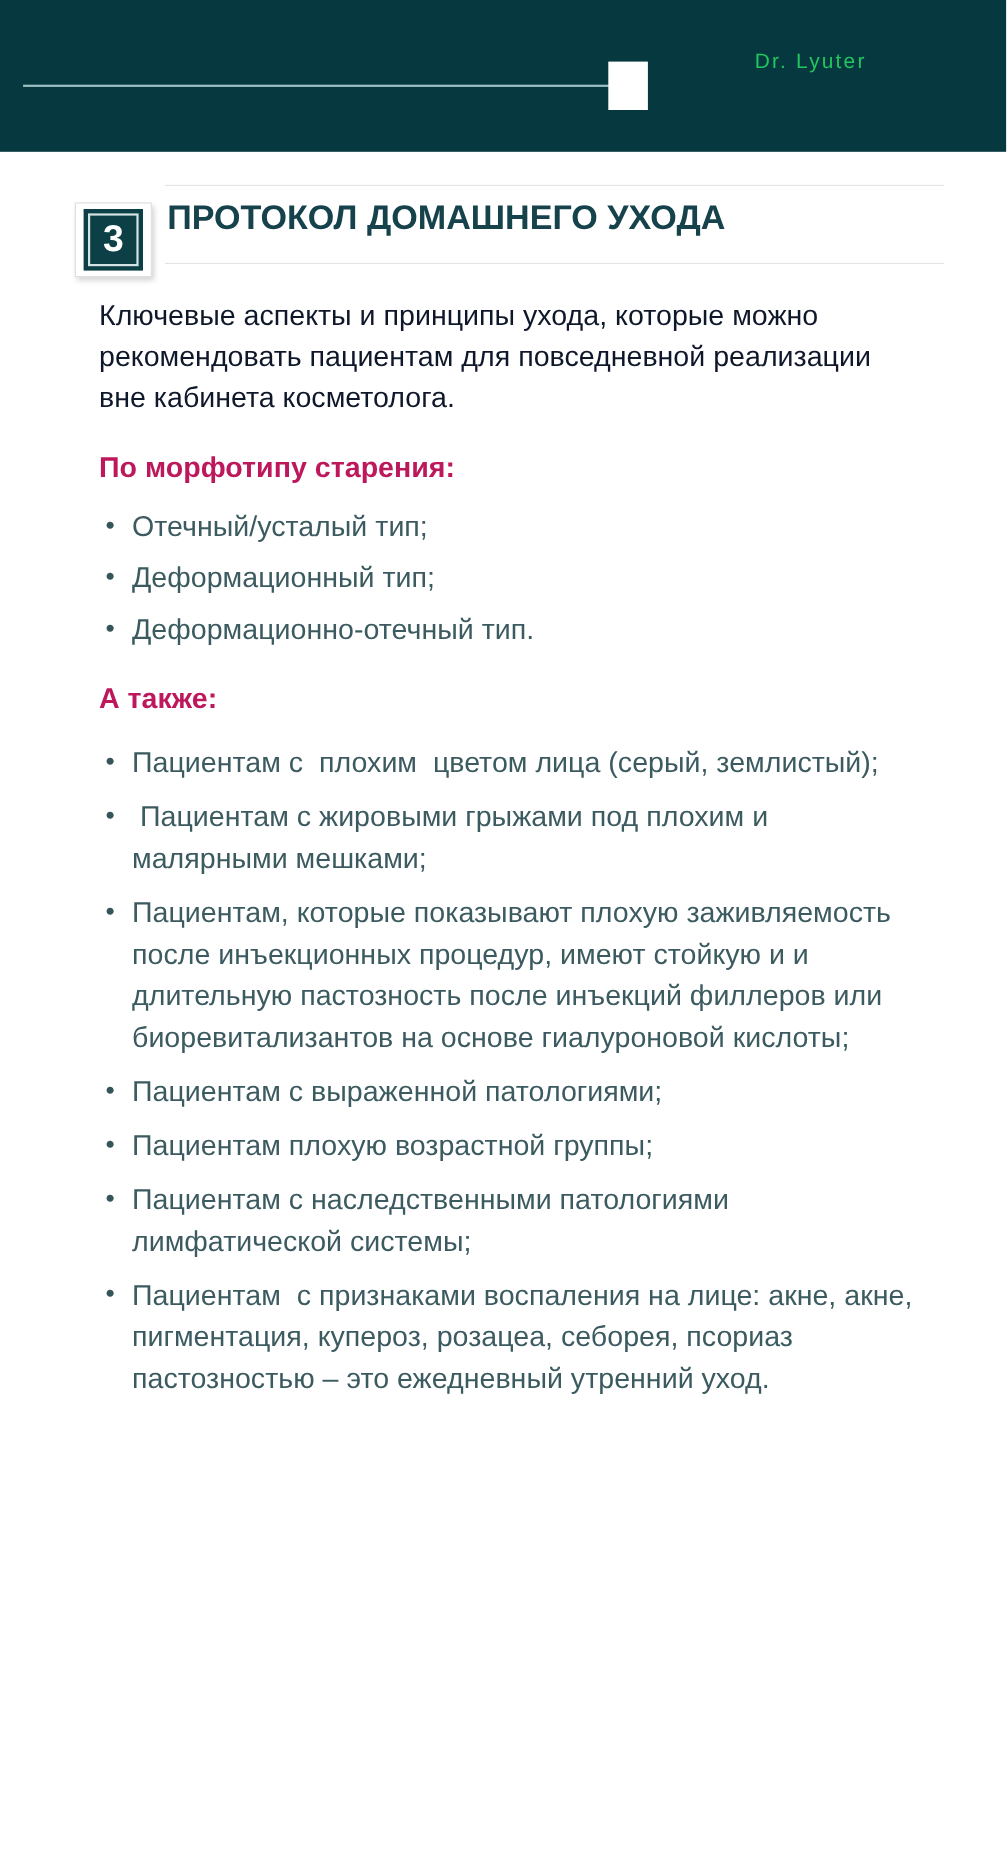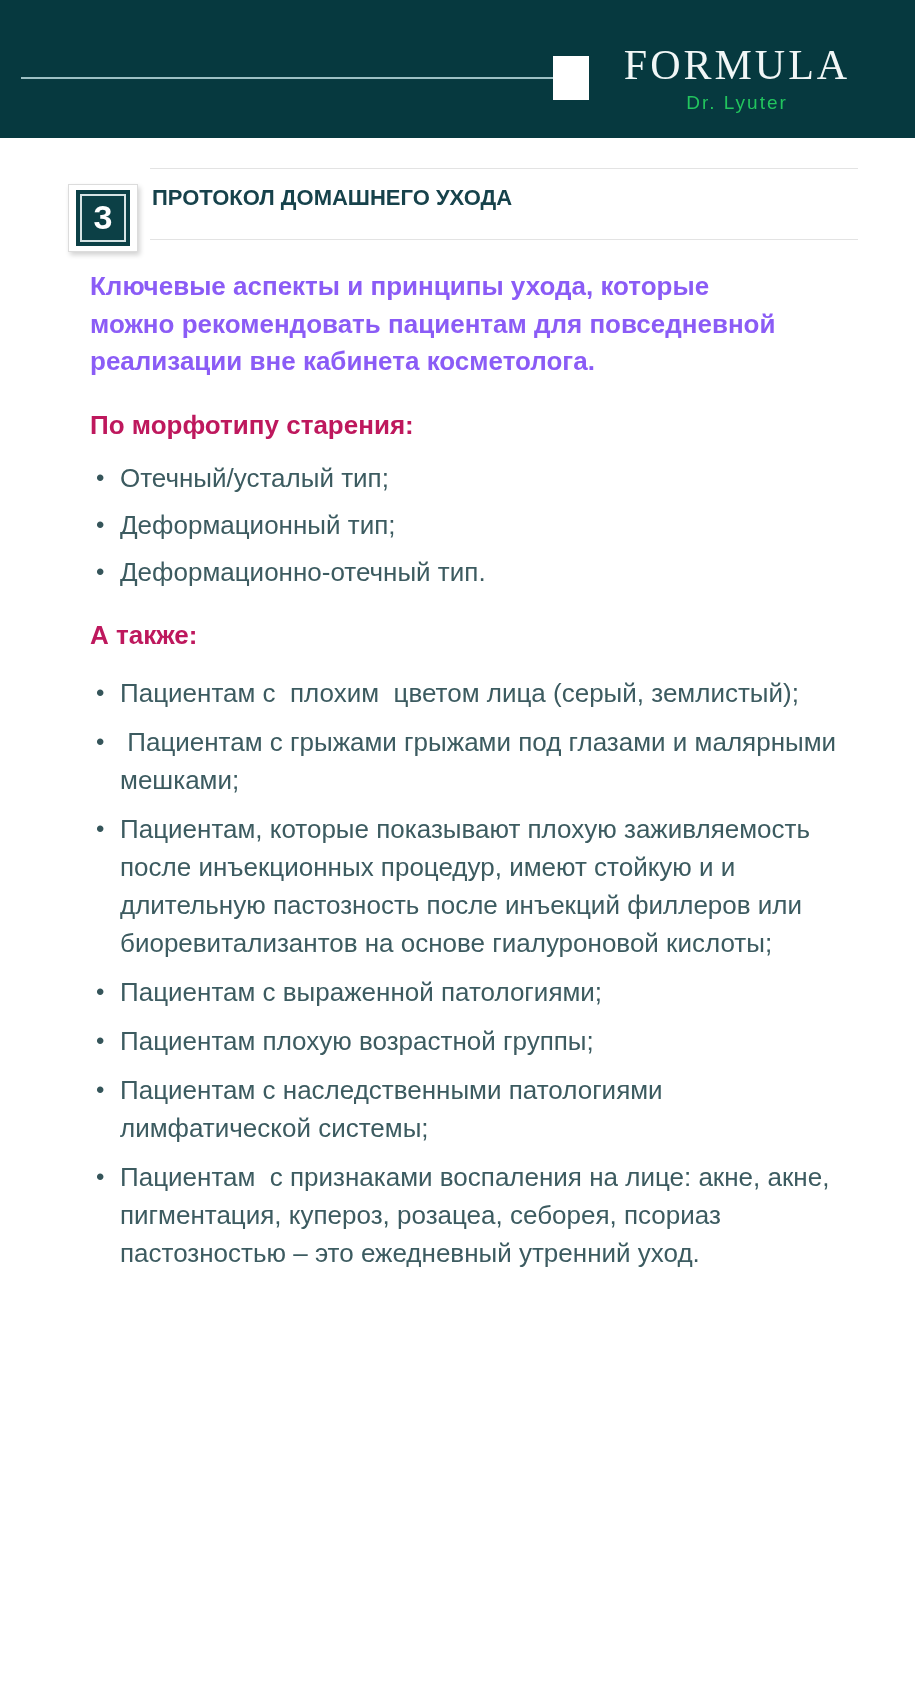--- a/index.html
+++ b/index.html
@@ -112,29 +112,28 @@
     position: relative;
   }
   .title-text {
     flex: 1;
     margin-left: 12px;
     border-top: 1px solid #e3e3e3;
     border-bottom: 1px solid #e3e3e3;
     padding: 10px 0 22px 2px;
     color: #16424b;
     font-weight: 700;
-    font-size: 22px;
+    font-size: 31px;
     line-height: 38px;
   }
 
   .intro {
     margin-top: 16px;
     max-width: 705px;
-    color: #8b5cf6;
-    font-weight: bold;
+    color: #0f172a;
   }
 
   .rec-heading {
     margin-top: 30px;
     max-width: 715px;
     color: #1a444c;
     font-weight: 700;
     font-size: 30px;
     line-height: 39px;
   }
@@ -173,21 +172,20 @@
 </style>
 </head>
 <body>
 
 <div class="page">
 
   <header class="header">
     <div class="header-rule"></div>
     <div class="logo-square"></div>
     <div class="brand">
-      <div class="brand-name">FORMULA</div>
       <div class="brand-sub">Dr. Lyuter</div>
     </div>
   </header>
 
   <main class="content">
 
     <div class="title-row">
       <div class="badge">
         <div class="badge-inner">
           <span class="badge-number">3</span>
@@ -225,21 +223,21 @@
 
     <ul class="bullets also-list">
 
         <li>
           <span class="dot">•</span>
           <span class="li-text">Пациентам с  плохим  цветом лица (серый, землистый);</span>
         </li>
 
         <li>
           <span class="dot">•</span>
-          <span class="li-text"> Пациентам с грыжами грыжами под глазами и малярными мешками;</span>
+          <span class="li-text"> Пациентам с жировыми грыжами под плохим и малярными мешками;</span>
         </li>
 
         <li>
           <span class="dot">•</span>
           <span class="li-text">Пациентам, которые показывают плохую заживляемость после инъекционных процедур, имеют стойкую и и длительную пастозность после инъекций филлеров или биоревитализантов на основе гиалуроновой кислоты;</span>
         </li>
 
         <li>
           <span class="dot">•</span>
           <span class="li-text">Пациентам с выраженной патологиями;</span>

